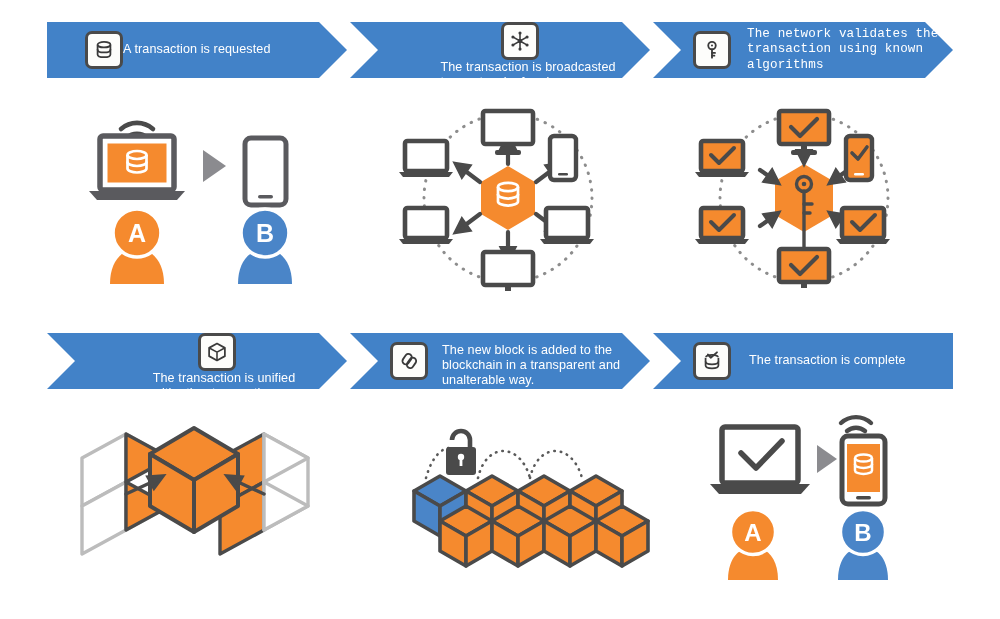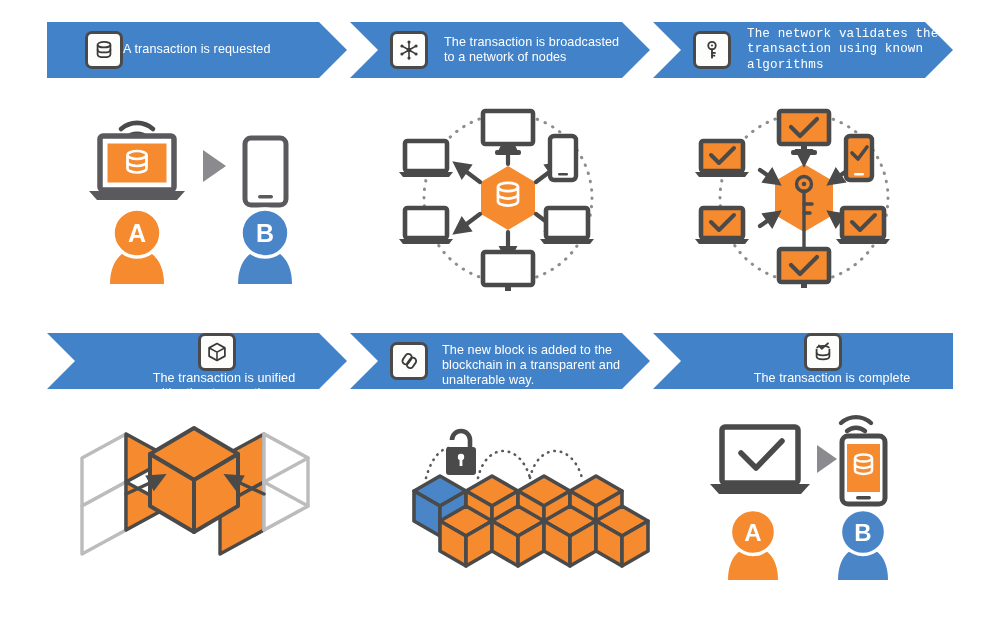--- a/index.html
+++ b/index.html
@@ -92,21 +92,21 @@
         </svg>
       </div>
       <div class="banner-text" style="">A transaction is requested</div>
     </div>
   </div>
 
   <div class="banner" style="left:350px; top:22px; width:300px;">
     <svg class="shape" viewBox="0 0 300 56" preserveAspectRatio="none">
       <path d="M0,0 L272,0 L300,28 L272,56 L0,56 L28,28 Z" fill="#4282c8"></path>
     </svg>
-    <div class="banner-inner" style="padding-left:40px;">
+    <div class="banner-inner" style="padding-left:40px;flex-direction:column;">
       <div class="badge">
         <svg width="22" height="22" viewBox="0 0 24 24">
           <g stroke="#3a3a3a" stroke-width="1.7" stroke-linecap="round">
             <line x1="12" y1="12" x2="12" y2="3.5"></line>
             <line x1="12" y1="12" x2="12" y2="20.5"></line>
             <line x1="12" y1="12" x2="4.6" y2="7.7"></line>
             <line x1="12" y1="12" x2="19.4" y2="16.3"></line>
             <line x1="12" y1="12" x2="4.6" y2="16.3"></line>
             <line x1="12" y1="12" x2="19.4" y2="7.7"></line>
           </g>
@@ -179,21 +179,21 @@
       <div class="banner-text" style="margin-left:14px;margin-top:9px;">The new block is added to the
 blockchain in a transparent and
 unalterable way.</div>
     </div>
   </div>
 
   <div class="banner" style="left:653px; top:333px; width:300px;">
     <svg class="shape" viewBox="0 0 300 56" preserveAspectRatio="none">
       <path d="M0,0 L300,0 L300,56 L0,56 L28,28 Z" fill="#4282c8"></path>
     </svg>
-    <div class="banner-inner" style="padding-left:40px;flex-direction:column;">
+    <div class="banner-inner" style="padding-left:40px;">
       <div class="badge">
         <svg width="22" height="22" viewBox="0 0 24 24">
           <path d="M5,8.5 V12.6 C5,14.3 8.1,15.6 12,15.6 C15.9,15.6 19,14.3 19,12.6 V8.5" fill="none" stroke="#3a3a3a" stroke-width="1.9"></path>
           <path d="M5,12.6 V17.0 C5,18.7 8.1,20.0 12,20.0 C15.9,20.0 19,18.7 19,17.0 V12.6" fill="none" stroke="#3a3a3a" stroke-width="1.9"></path>
           <path d="M5.3,7.6 a6.8,2.9 0 0 1 13.4,0" fill="none" stroke="#3a3a3a" stroke-width="1.9"></path>
           <path d="M7.6,5.0 L10.6,8.4 L17.4,2.6" fill="none" stroke="#3a3a3a" stroke-width="2.1" stroke-linecap="round" stroke-linejoin="round"></path>
         </svg>
       </div>
       <div class="banner-text" style="margin-left:18px;">The transaction is complete</div>
     </div>

